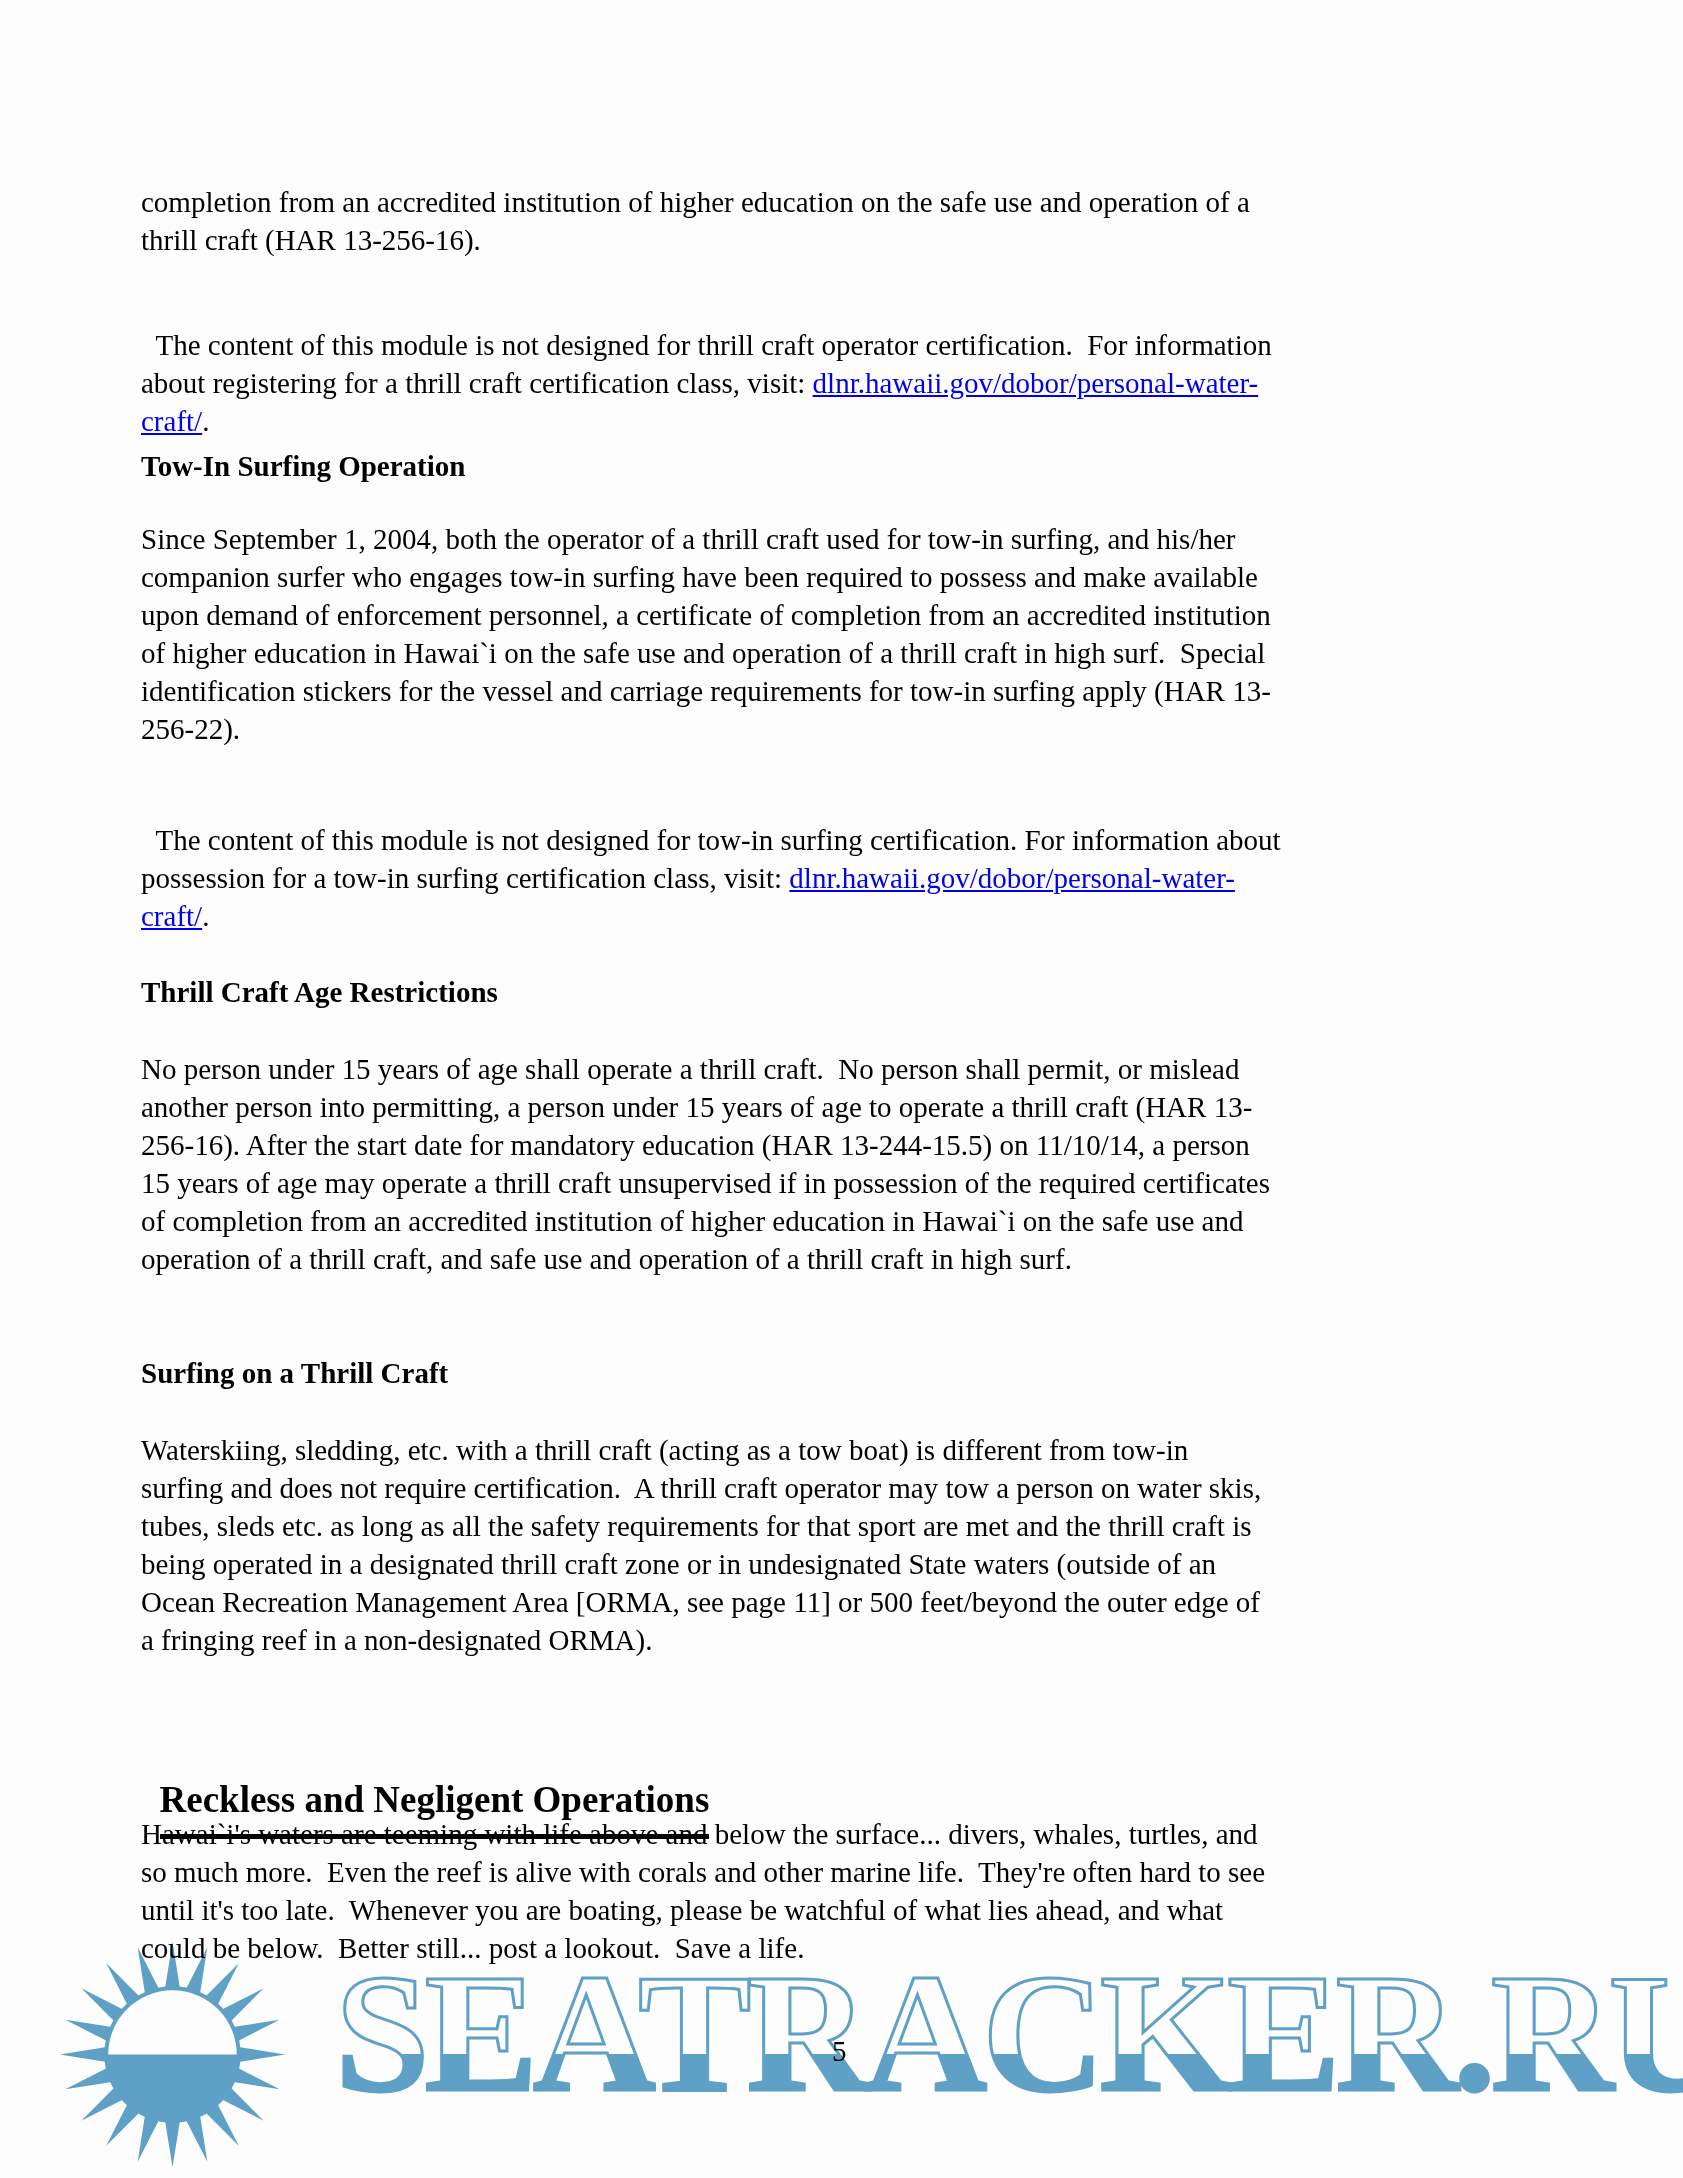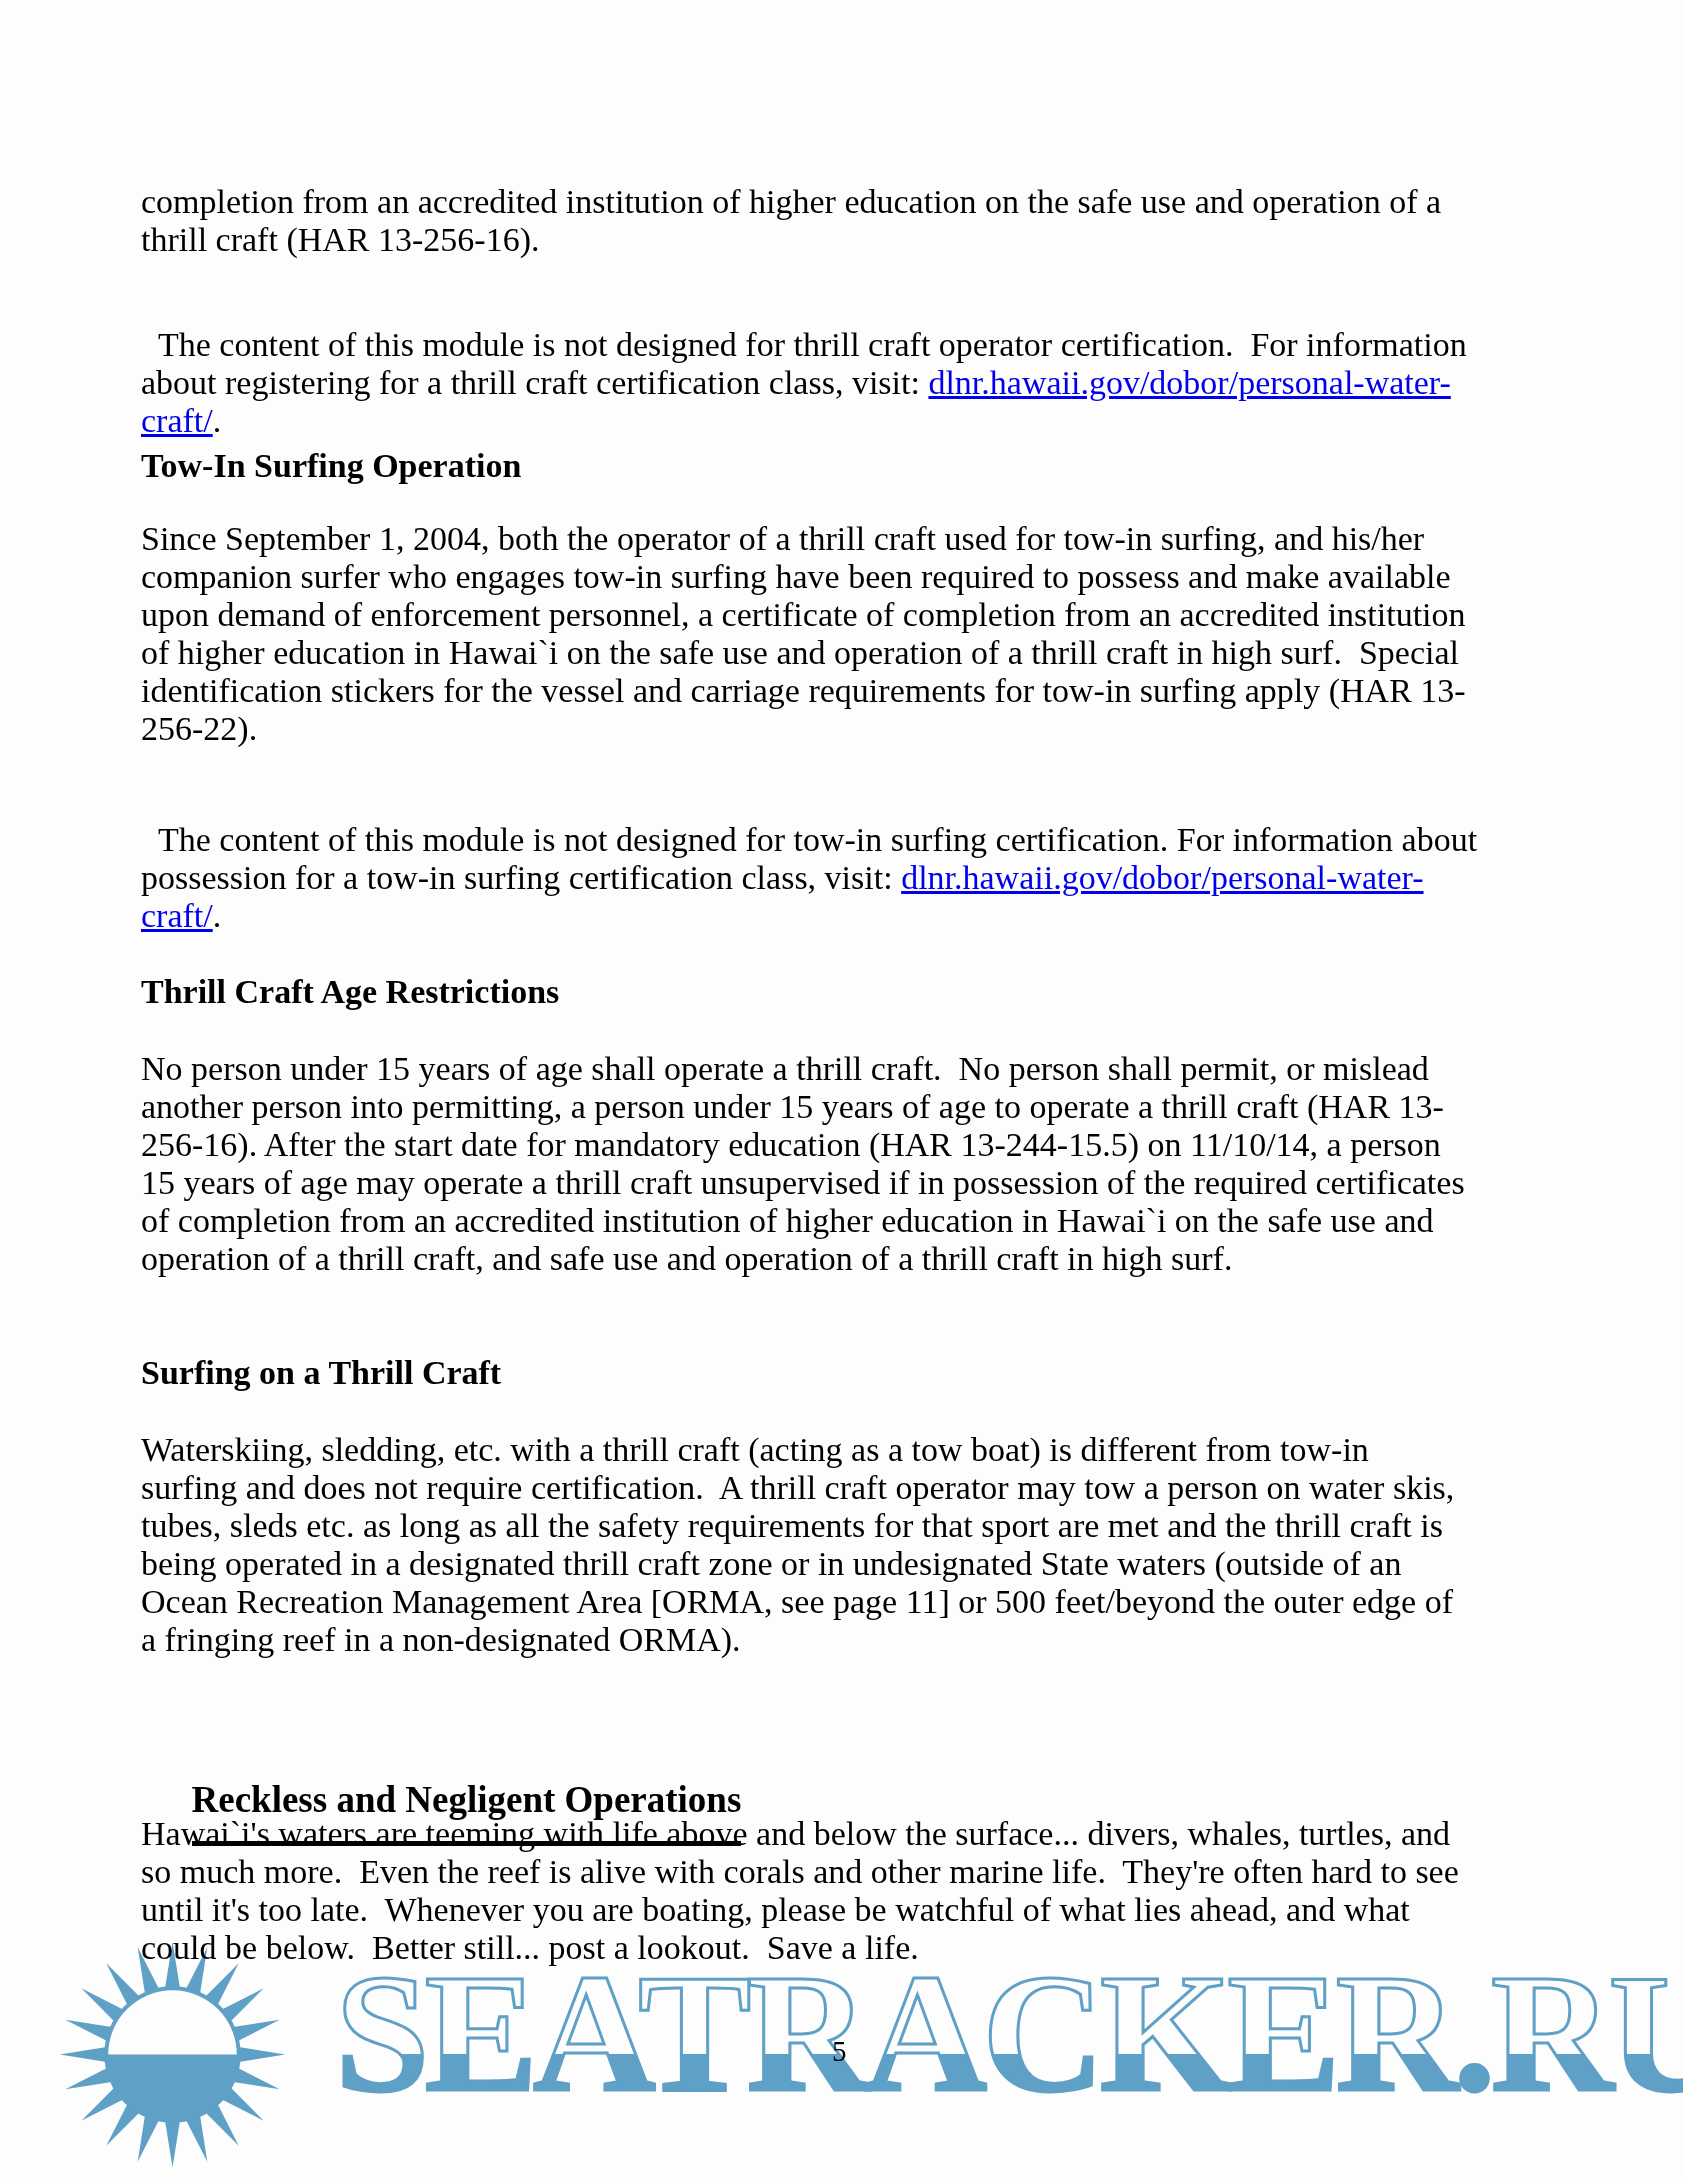--- a/index.html
+++ b/index.html
@@ -10,36 +10,35 @@
     overflow: hidden;
     font-family: "Liberation Serif", serif;
     color: #000;
   }
 
   
   .block {
     position: absolute;
     left: 141px;
     width: 1436px;
-    font-size: 34px;
+    font-size: 29px;
     line-height: 38px;
     white-space: pre-wrap;
     z-index: 2;
   }
   .subheading { font-weight: bold; }
   .bigheading {
     font-size: 37px;
     line-height: 46px;
     font-weight: bold;
   }
   .bigheading .underlined {
     display: inline-block;
     border-bottom: 5px solid #000;
-    padding-bottom: 18px;
-    margin-left: 32px;
+    padding-bottom: 11px;
   }
   a.doc-link {
     color: #0000EE;
     text-decoration: underline;
     cursor: pointer;
   }
 
   .page-number {
     position: absolute;
     left: 832px;

